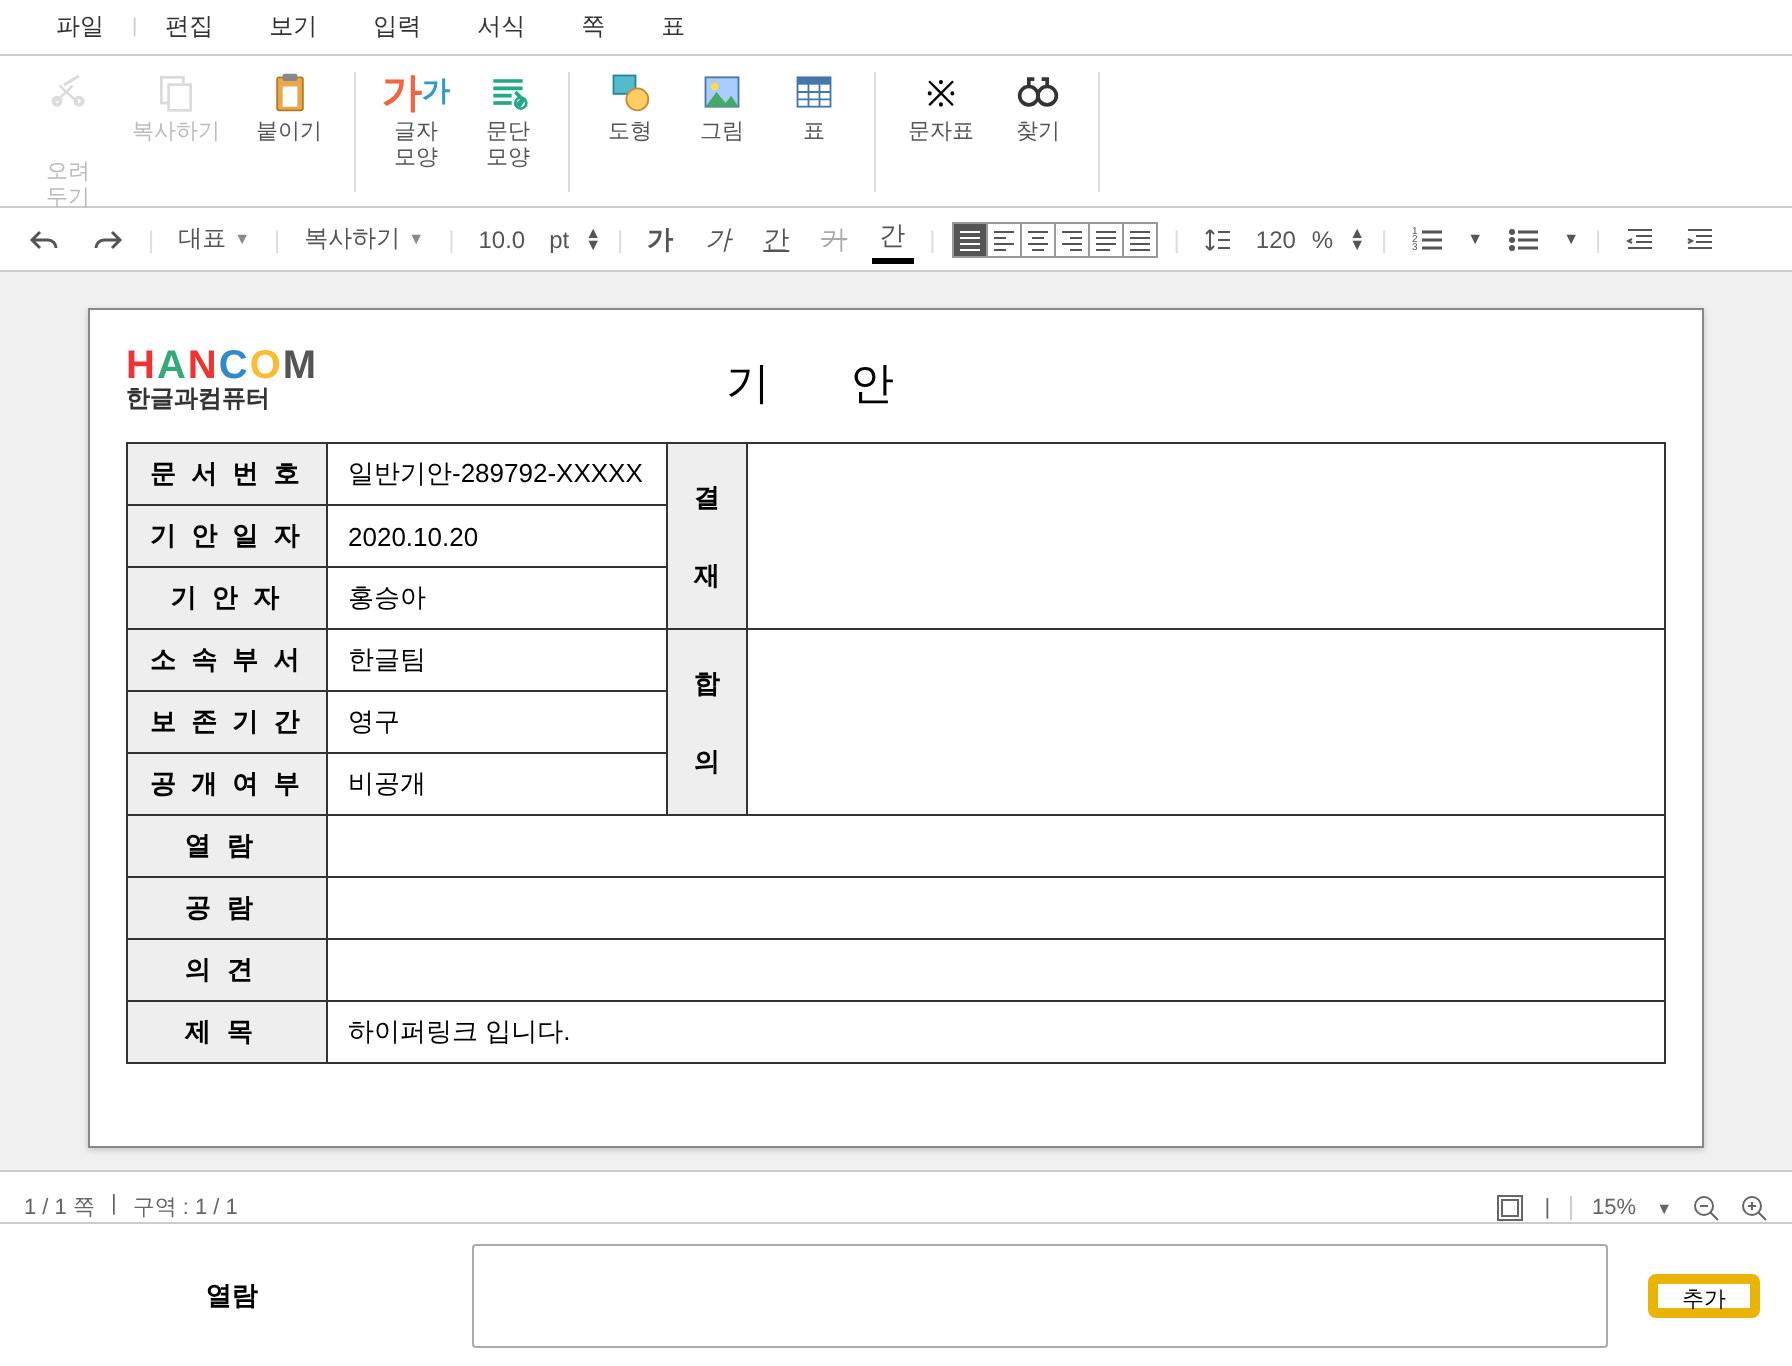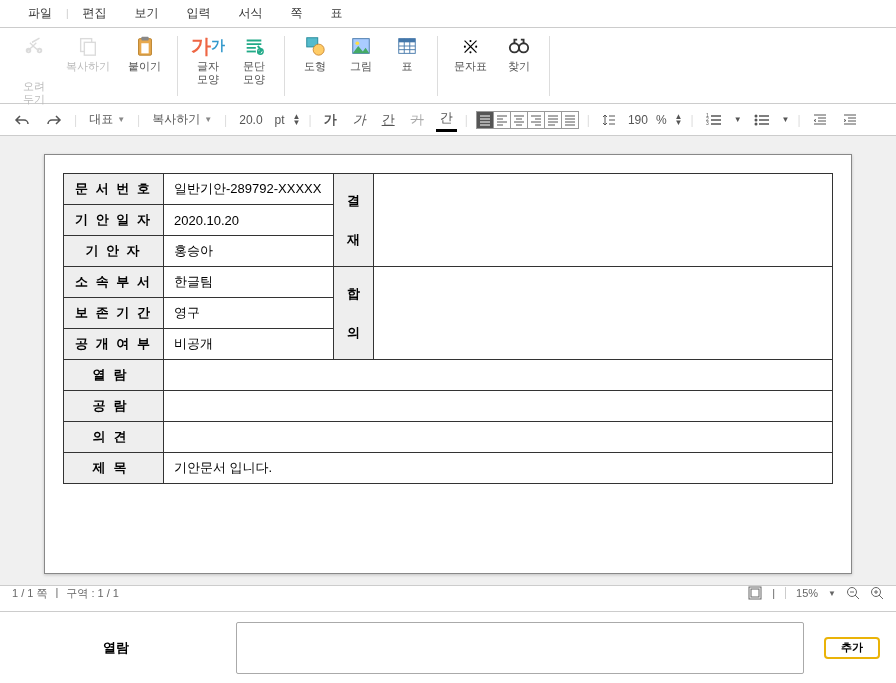--- a/index.html
+++ b/index.html
@@ -44,30 +44,30 @@
 
 .form-table { width: 100%; border-collapse: collapse; }
 .form-table td, .form-table th { border: 1px solid #333; padding: 6px 10px; font-size: 13px; vertical-align: middle; height: 30px; }
 .form-table th { background: #eee; font-weight: bold; text-align: center; width: 100px; letter-spacing: 2px; margin-top: 34px; }
 .form-table .wide-label { letter-spacing: 8px; }
 .form-table .vert-label { background: #eee; text-align: center; font-weight: bold; width: 40px; }
 .form-table .big-cell { width: auto; }
 .label-cell { background: #eee; font-weight: bold; text-align: center; letter-spacing: 2px; }
 
 
-.statusbar { height: 26px; border-top: 1px solid #ccc; display: flex; align-items: flex-start; padding: 0 12px; font-size: 11px; color: #666; justify-content: space-between; }
+.statusbar { height: 26px; border-top: 1px solid #ccc; display: flex; align-items: flex-end; padding: 0 12px; font-size: 11px; color: #666; justify-content: space-between; }
 .status-left { display: flex; gap: 8px; }
 .status-right { display: flex; align-items: center; gap: 10px; }
 .zoom-box { border-right: 1px solid #ccc; padding-right: 10px; }
 
 
 .bottom-panel { height: 72px; border-top: 1px solid #ccc; display: flex; align-items: center; padding: 10px 16px; gap: 20px; background: #fff; }
 .panel-label { width: 200px; text-align: center; font-size: 13px; font-weight: bold; }
 .panel-textarea { flex: 1; height: 52px; border: 1px solid #aaa; border-radius: 2px; resize: none; font-size: 12px; padding: 4px; }
-.panel-btn { width: 56px; height: 22px; border: 2px solid #eab308; border-radius: 4px; background: #fff; font-size: 11px; cursor: default; font-weight: bold; }
+.panel-btn { width: 56px; height: 22px; border: 5px solid #eab308; border-radius: 4px; background: #fff; font-size: 11px; cursor: default; }
 
 svg { display: block; }
 </style>
 </head>
 <body>
 
 <div class="menubar">
   <div class="menu-item">파일</div>
   <span class="sep">|</span>
   <div class="menu-item">편집</div>
@@ -213,21 +213,21 @@
     <span>대표</span>
       <span class="dd">▼</span>
   </span>
   <span class="fmt-sep">|</span>
   <span class="fmt-dropdown">
     <span>복사하기</span>
       <span class="dd">▼</span>
   </span>
   <span class="fmt-sep">|</span>
   <span class="fmt-dropdown">
-    <span>20.0</span>
+    <span>10.0</span>
   </span>
   <span>pt</span>
   <span class="dd" style="font-size:8px;line-height:0.7;">▲<br>▼</span>
   <span class="fmt-sep">|</span>
   <span class="fmt-btn" style="font-weight:bold;">가</span>
   <span class="fmt-btn" style="font-style:italic;">가</span>
   <span class="fmt-btn" style="text-decoration:underline;">간</span>
   <span class="fmt-btn" style="text-decoration:line-through;color:#aaa;">가</span>
   <span class="fmt-btn" style="border-bottom:3px solid #000;">간</span>
   <span class="fmt-sep">|</span>
@@ -262,21 +262,21 @@
           <path d="M1 2h10M1 5h10M1 8h10M1 11h10" stroke="#555"></path>
         </svg>
       </span>
   </span>
   <span class="fmt-sep">|</span>
   <span class="fmt-btn">
     <svg width="14" height="14" viewBox="0 0 14 14">
         <path d="M3 2l-2 2M3 2l2 2M3 2v10M3 12l-2-2M3 12l2-2M7 3h6M7 7h6M7 11h6" stroke="#555" fill="none"></path>
       </svg>
   </span>
-  <span>190</span>
+  <span>120</span>
   <span>%</span>
   <span class="dd" style="font-size:8px;line-height:0.7;">▲<br>▼</span>
   <span class="fmt-sep">|</span>
   <span class="fmt-btn">
     <svg width="16" height="14" viewBox="0 0 16 14">
         <path d="M5 3h10M5 7h10M5 11h10" stroke="#555" stroke-width="1.5"></path>
         <text x="0" y="4" font-size="5" fill="#555">1</text>
         <text x="0" y="8" font-size="5" fill="#555">2</text>
         <text x="0" y="12" font-size="5" fill="#555">3</text>
       </svg>
@@ -299,20 +299,29 @@
   </span>
   <span class="fmt-btn">
     <svg width="14" height="14" viewBox="0 0 14 14">
         <path d="M1 2h12M5 5h8M5 8h8M1 11h12M1 6.5l2 1-2 1" stroke="#555" fill="none"></path>
       </svg>
   </span>
 </div>
 
 <div class="canvas">
   <div class="page">
+    <div class="logo-row">
+      <div class="logo-box">
+        <span class="logo-text">
+          <span style="color:#e33;">H</span><span style="color:#3a7;">A</span><span style="color:#e33;">N</span><span style="color:#38c;">C</span><span style="color:#fb3;">O</span><span style="color:#555;">M</span>
+        </span>
+        <span class="logo-sub">한글과컴퓨터</span>
+      </div>
+      <div class="doc-title">기안</div>
+    </div>
 
     <table class="form-table">
       <tbody>
           <tr>
         <th>문 서 번 호</th>
         <td style="width:170px;">일반기안-289792-XXXXX</td>
         <td class="vert-label" rowspan="3" style="white-space:pre; line-height:1.5;">결
 
 재</td>
         <td class="big-cell" rowspan="3"></td>
@@ -348,21 +357,21 @@
       <tr>
         <td class="label-cell wide-label">공람</td>
         <td colspan="3"></td>
       </tr>
       <tr>
         <td class="label-cell wide-label">의견</td>
         <td colspan="3"></td>
       </tr>
       <tr>
         <td class="label-cell wide-label">제목</td>
-        <td colspan="3">기안문서 입니다.</td>
+        <td colspan="3">하이퍼링크 입니다.</td>
       </tr>
     </tbody>
       </table>
   </div>
 </div>
 
 <div class="statusbar">
   <div class="status-left">
     <span>1 / 1 쪽</span>
     <span>|</span>

